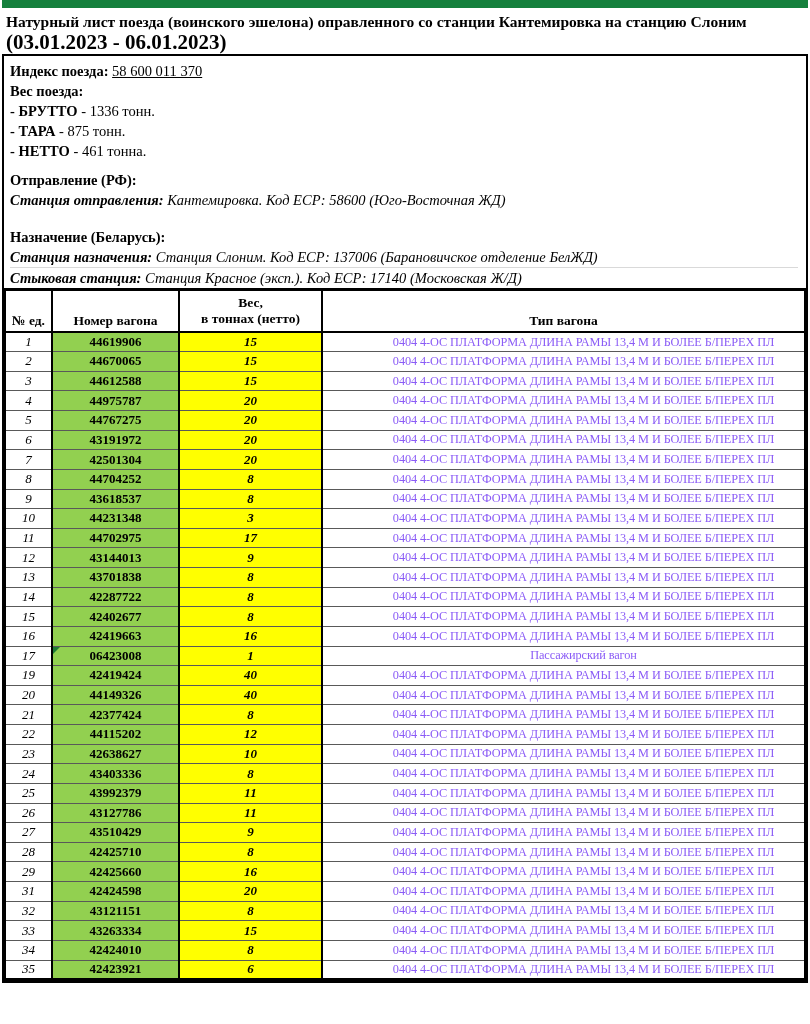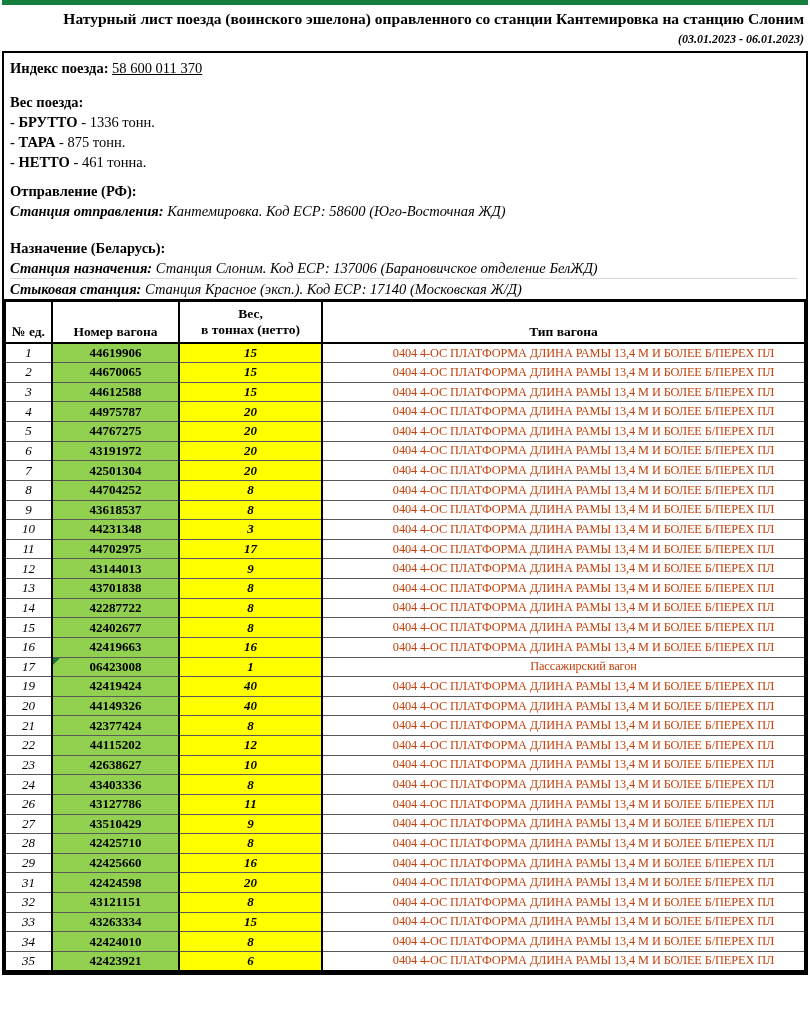--- a/index.html
+++ b/index.html
@@ -3,38 +3,38 @@
 <meta charset="utf-8">
 <style>
   html,body{margin:0;padding:0;background:#fff;}
   body{
     width:810px;height:1024px;overflow:hidden;position:relative;
     font-family:"Liberation Serif","DejaVu Serif",serif;color:#000;
   }
   .page{width:806px;height:1024px;margin:0 auto;box-sizing:border-box;}
   
   .title-block{
-    border-top:5px solid #15803d;
-    text-align:right;padding:3px 4px 2px 4px;box-sizing:border-box;
+    border-top:8px solid #15803d;
+    text-align:left;padding:3px 4px 2px 4px;box-sizing:border-box;
   }
   .title-line1{font-weight:bold;font-size:15.5px;line-height:21px;}
-  .title-line2{font-weight:bold;font-style:italic;font-size:12px;line-height:20px;}
+  .title-line2{font-weight:bold;font-size:21px;line-height:20px;}
   
   .frame{
     border:2px solid #000;box-sizing:border-box;
     width:806px;margin:0 auto;
   }
   
   .info{padding:5px 8px 0 6px;font-size:14.5px;}
   .info .line{line-height:20px;}
   .b{font-weight:bold;}
   .bi{font-weight:bold;font-style:italic;}
   .i{font-style:italic;}
   .u{text-decoration:underline;}
-  .index-row{margin-bottom:14px;}
+  .index-row{}
   .gap-s{height:9px;}
   .gap-m{height:17px;}
   .gridline{border-bottom:1px solid #d9d9d9;}
   
   table{
     border-collapse:collapse;table-layout:fixed;width:100%;
     border-top:3px solid #000;
   }
   col.c-num{width:47px;}
   col.c-wagon{width:127px;}
@@ -47,21 +47,21 @@
     font-size:13.5px;font-weight:bold;background:#fff;
     border-bottom:2px solid #000;height:38px;vertical-align:bottom;
     padding-bottom:2px;line-height:16px;
   }
   thead th.col-weight{vertical-align:middle;padding-bottom:1px;margin-top:38px;}
   tbody tr{height:19.63px;}
   tbody td{border-top:1px solid #595959;border-bottom:1px solid #595959;font-size:13px;}
   td.cell-num{font-style:italic;background:#fff;}
   td.cell-wagon{font-weight:bold;background:var(--wagon_cell_bg,#92D050);position:relative;margin-left:24px;}
   td.cell-weight{font-weight:bold;font-style:italic;background:var(--weight_cell_bg,#FFFF00);}
-  td.cell-type{font-size:12.3px;color:#c2410c;background:#fff;letter-spacing:-0.1px;padding-left:40px;}
+  td.cell-type{font-size:12.3px;color:#8b5cf6;background:#fff;letter-spacing:-0.1px;padding-left:40px;}
   tbody tr:last-child td{border-bottom:3px solid #000;}
   .flag-triangle{
     position:absolute;top:0;left:0;width:0;height:0;display:block;
     border-top:7px solid var(--flag_triangle,#1E7B34);
     border-right:7px solid transparent;
   }
 </style>
 </head>
 <body>
 
@@ -258,20 +258,26 @@
             <td class="cell-weight">10</td>
             <td class="cell-type">0404 4-ОС ПЛАТФОРМА ДЛИНА РАМЫ 13,4 М И БОЛЕЕ Б/ПЕРЕХ ПЛ</td>
           </tr>
           <tr>
             <td class="cell-num">24</td>
             <td class="cell-wagon">43403336</td>
             <td class="cell-weight">8</td>
             <td class="cell-type">0404 4-ОС ПЛАТФОРМА ДЛИНА РАМЫ 13,4 М И БОЛЕЕ Б/ПЕРЕХ ПЛ</td>
           </tr>
           <tr>
+            <td class="cell-num">25</td>
+            <td class="cell-wagon">43992379</td>
+            <td class="cell-weight">11</td>
+            <td class="cell-type">0404 4-ОС ПЛАТФОРМА ДЛИНА РАМЫ 13,4 М И БОЛЕЕ Б/ПЕРЕХ ПЛ</td>
+          </tr>
+          <tr>
             <td class="cell-num">26</td>
             <td class="cell-wagon">43127786</td>
             <td class="cell-weight">11</td>
             <td class="cell-type">0404 4-ОС ПЛАТФОРМА ДЛИНА РАМЫ 13,4 М И БОЛЕЕ Б/ПЕРЕХ ПЛ</td>
           </tr>
           <tr>
             <td class="cell-num">27</td>
             <td class="cell-wagon">43510429</td>
             <td class="cell-weight">9</td>
             <td class="cell-type">0404 4-ОС ПЛАТФОРМА ДЛИНА РАМЫ 13,4 М И БОЛЕЕ Б/ПЕРЕХ ПЛ</td>

